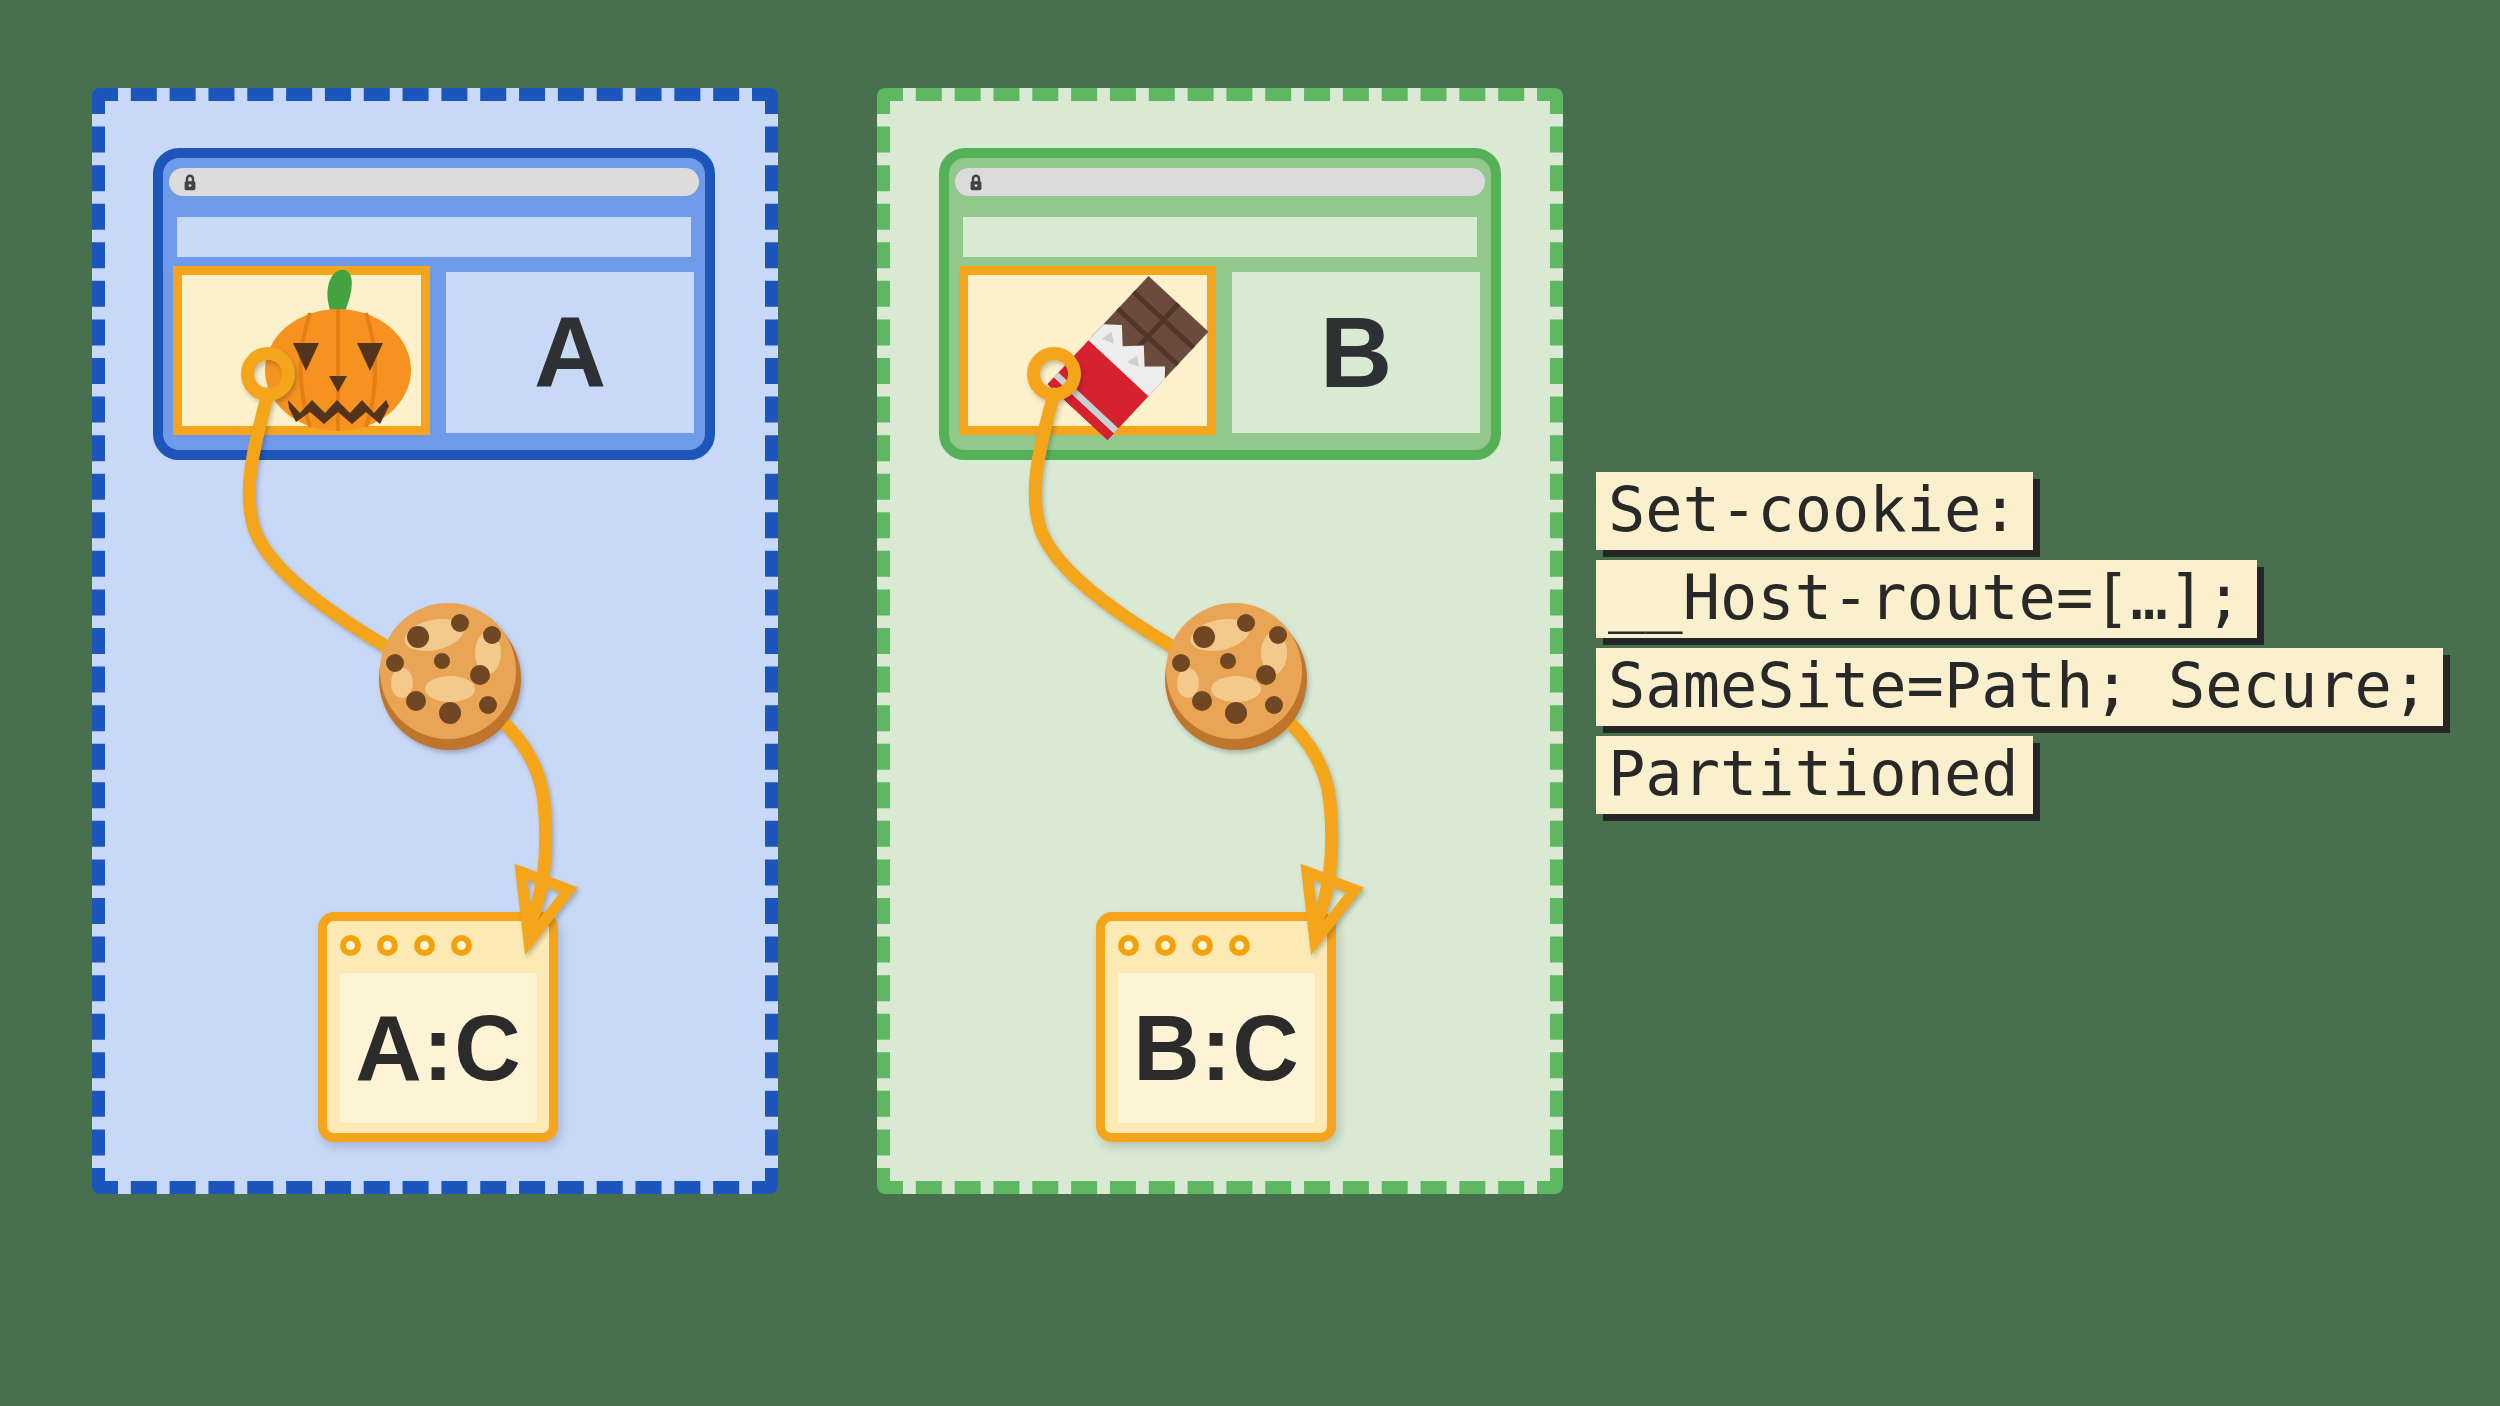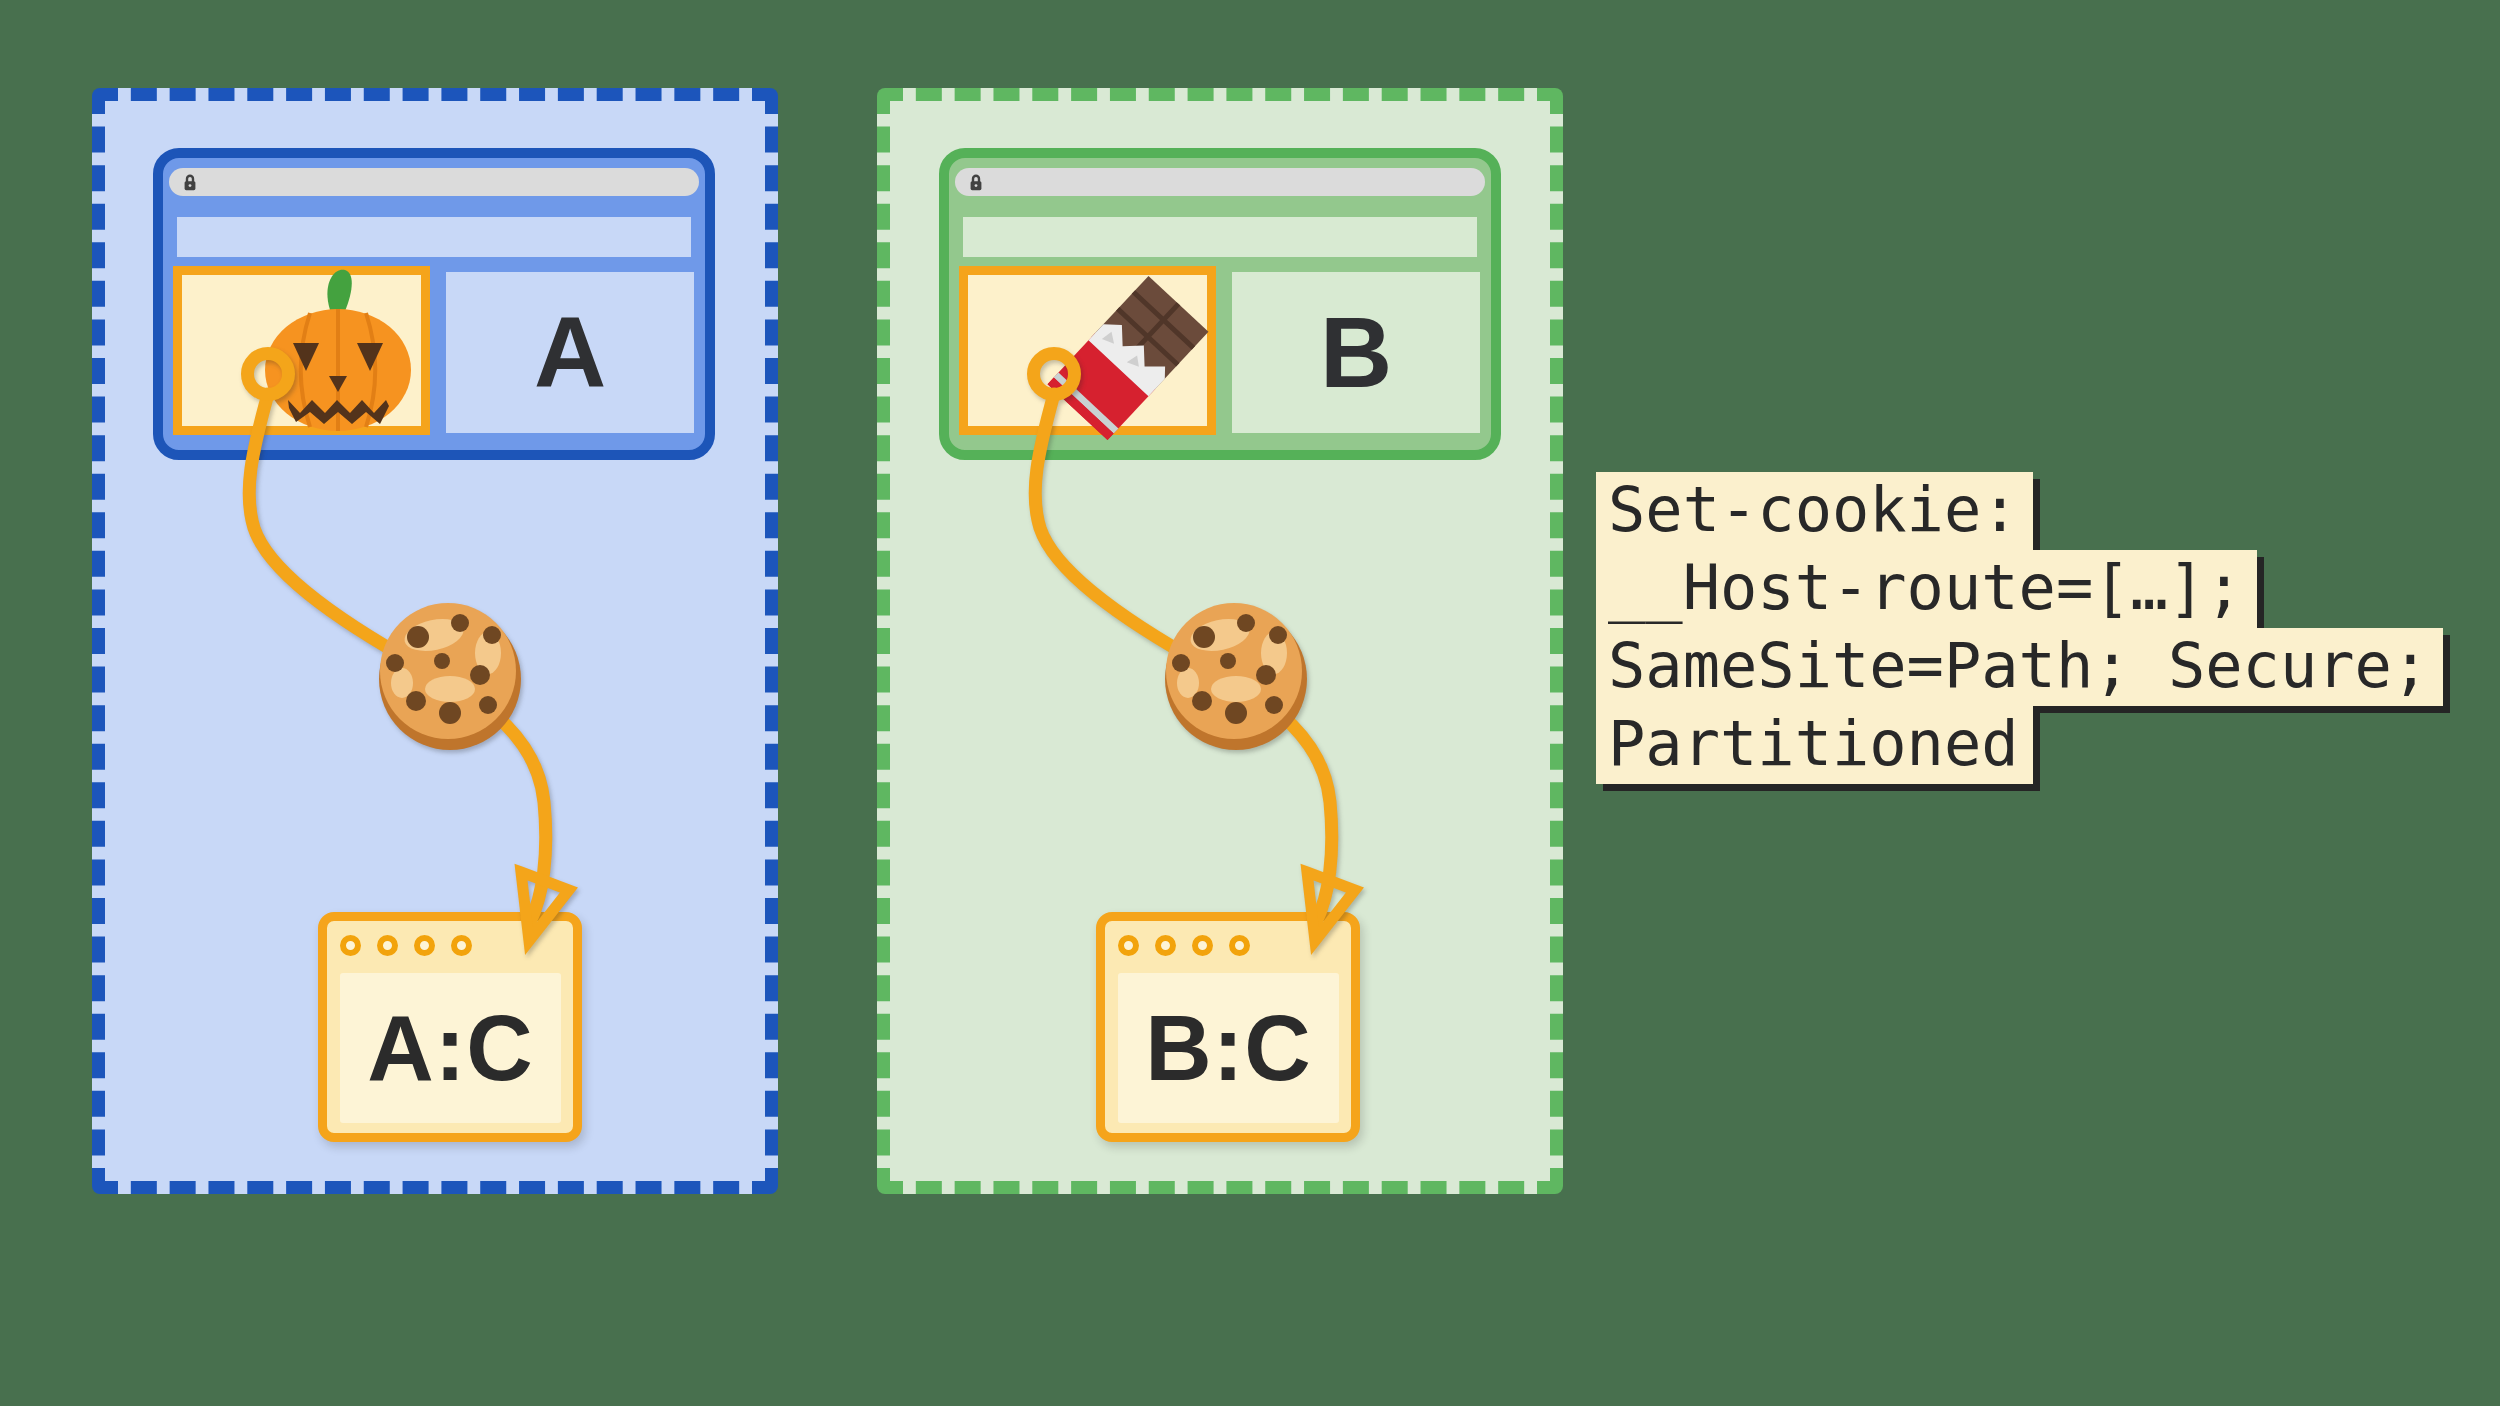--- a/index.html
+++ b/index.html
@@ -26,35 +26,35 @@
 
   .iframe-box{position:absolute;left:10px;top:108px;width:257px;height:169px;box-sizing:border-box;
               border:9px solid #f5a41b;background:#fdf1cb;}
   .main-box{position:absolute;left:283px;top:114px;width:248px;height:161px;
             display:flex;align-items:center;justify-content:center;}
   .site-letter{font-weight:bold;font-size:100px;color:#2f3033;}
 
   .iframe-art{position:absolute;}
 
   
-  .jar{position:absolute;top:912px;width:264px;height:230px;box-sizing:border-box;
+  .jar{position:absolute;top:912px;width:240px;height:230px;box-sizing:border-box;
        border:9px solid #f5a41b;border-radius:16px;background:#fce9b3;
        box-shadow:3px 5px 10px rgba(30,30,30,0.18);text-align:center;}
   .jar-a{left:318px;}
   .jar-b{left:1096px;}
   .jar .dot{position:absolute;top:14px;width:21px;height:21px;border-radius:50%;
             box-sizing:border-box;border:6px solid #f2a30c;background:#fdf4d6;}
   .jar .d1{left:13px;} .jar .d2{left:50px;} .jar .d3{left:87px;} .jar .d4{left:124px;}
   .jar .inner{position:absolute;left:13px;right:12px;top:52px;bottom:10px;background:#fdf4d6;
               border-radius:3px;display:flex;align-items:center;justify-content:center;}
   .jar-label{font-weight:bold;font-size:92px;color:#2b2b2b;letter-spacing:1px;}
 
   
   .code{position:absolute;left:1596px;top:472px;}
-  .code .line{display:table;padding:1px 14px 3px 12px;background:#fbf0cd;
+  .code .line{display:table;margin-bottom:10px;padding:1px 14px 3px 12px;background:#fbf0cd;
               box-shadow:7px 7px 0 #252525;font-family:"DejaVu Sans Mono",monospace;
               font-size:62px;line-height:74px;color:#282828;white-space:pre;}
   .code .line.bold{font-weight:normal;}
 
   
   .overlay{position:absolute;left:0;top:0;pointer-events:none;
            filter:drop-shadow(2px 3px 2px rgba(30,30,30,0.25));}
 </style>
 </head>
 <body>

